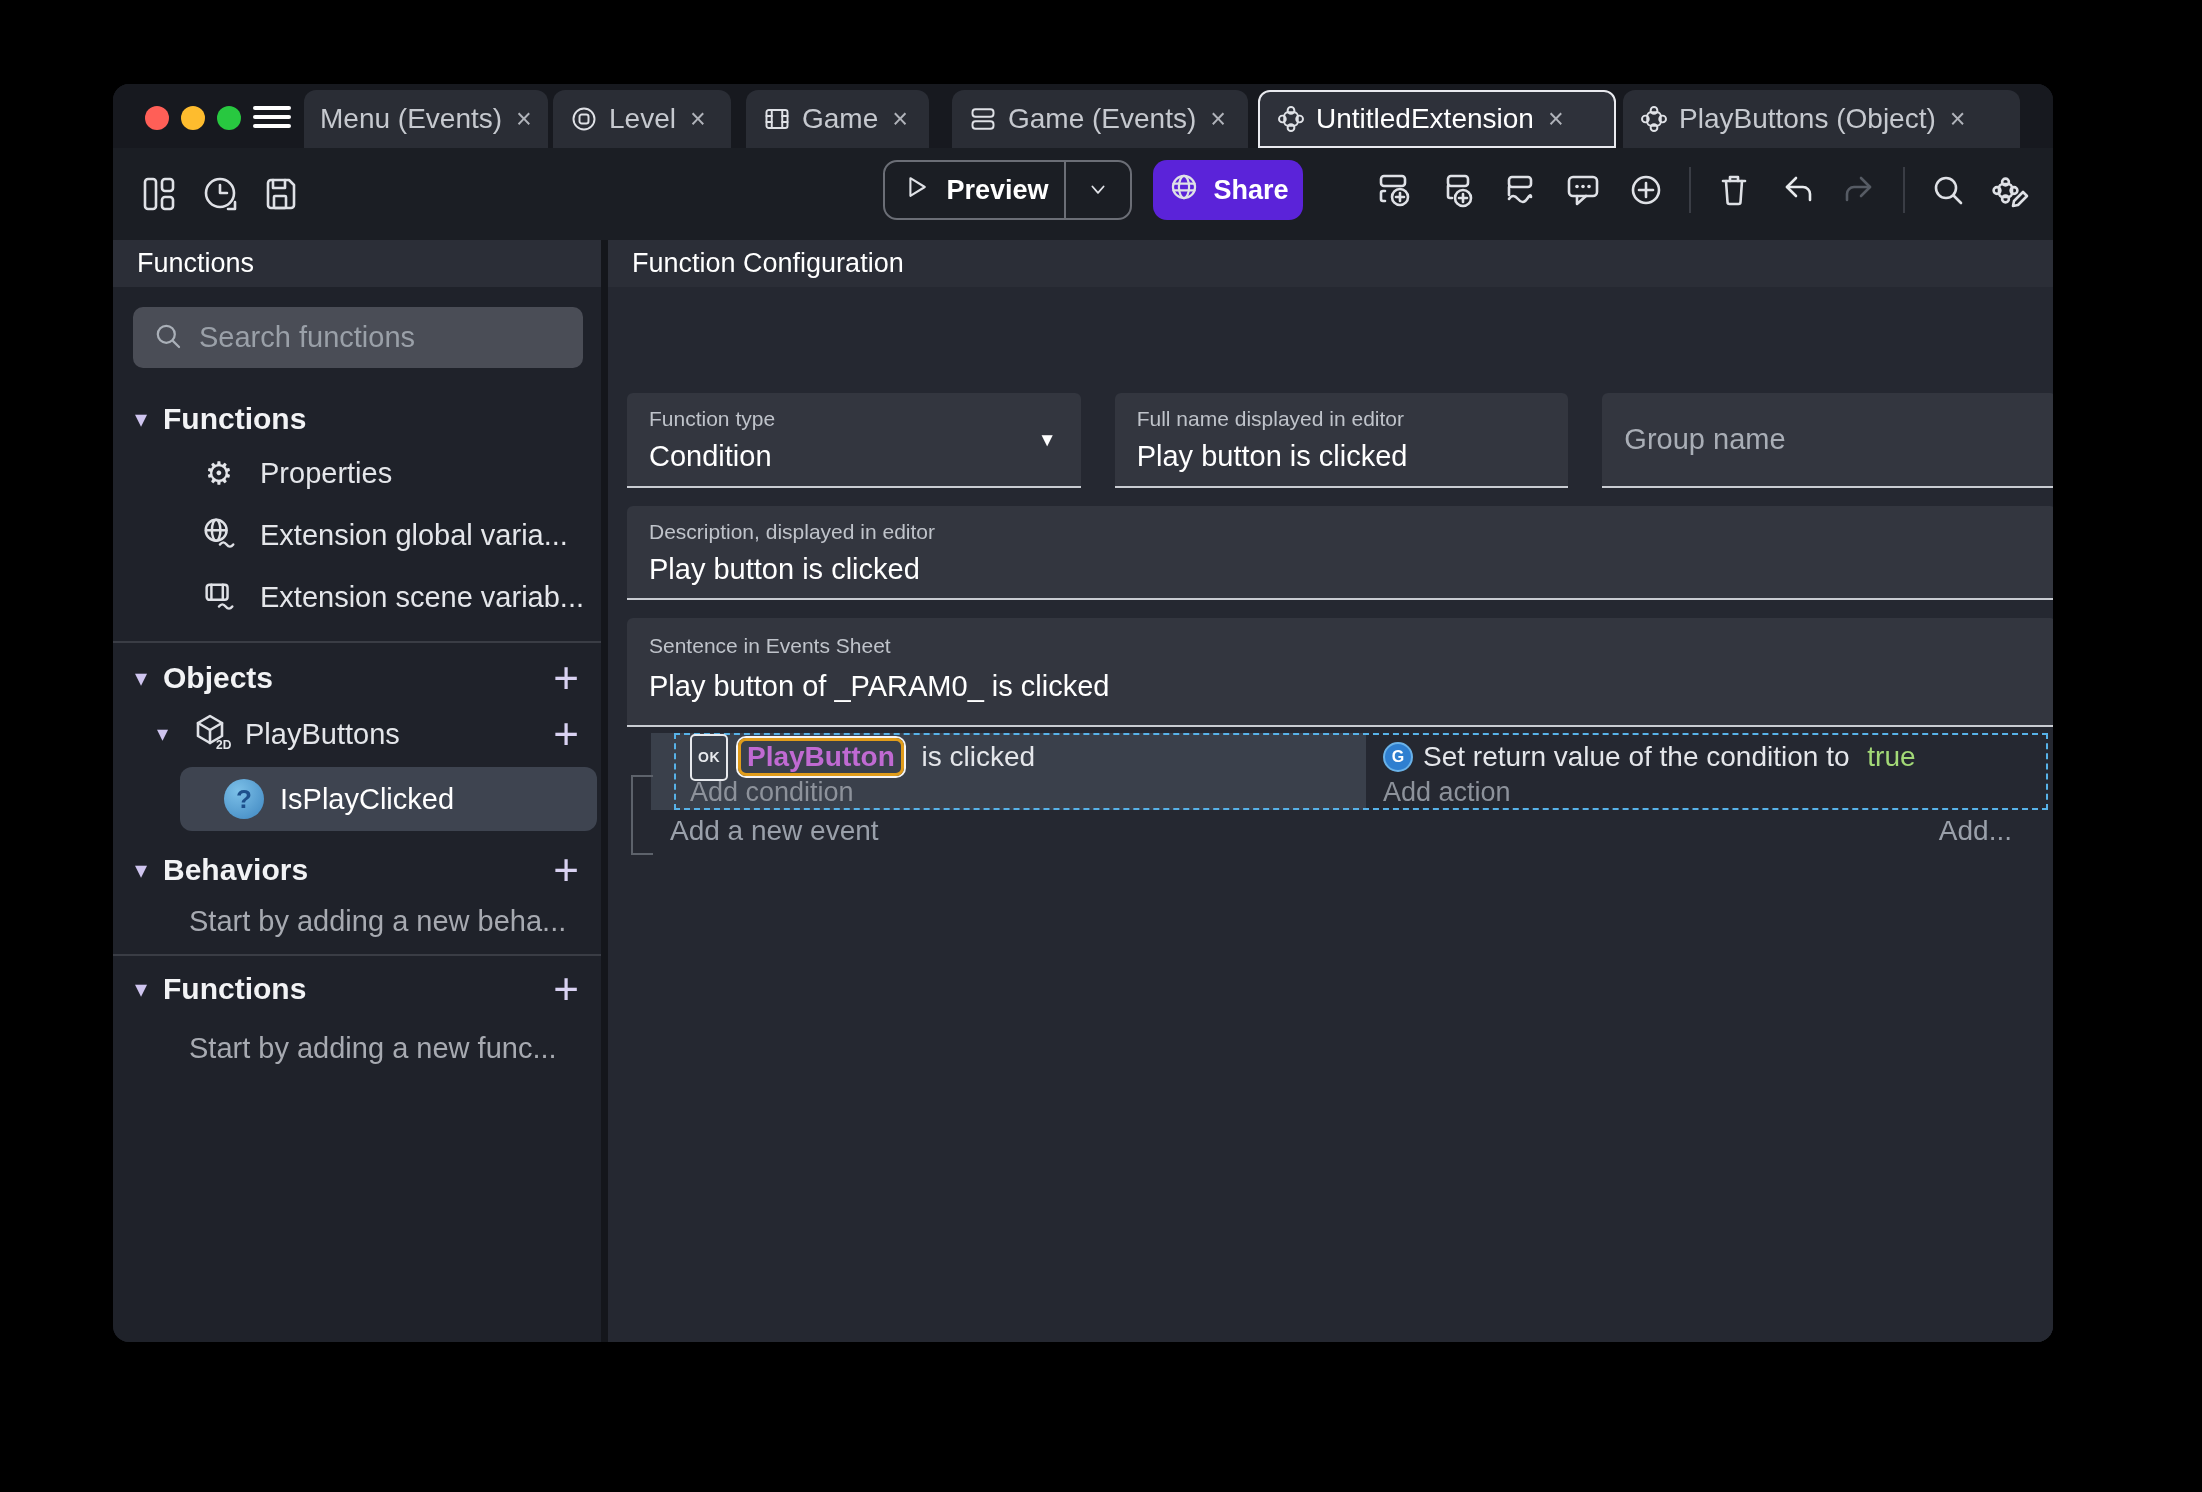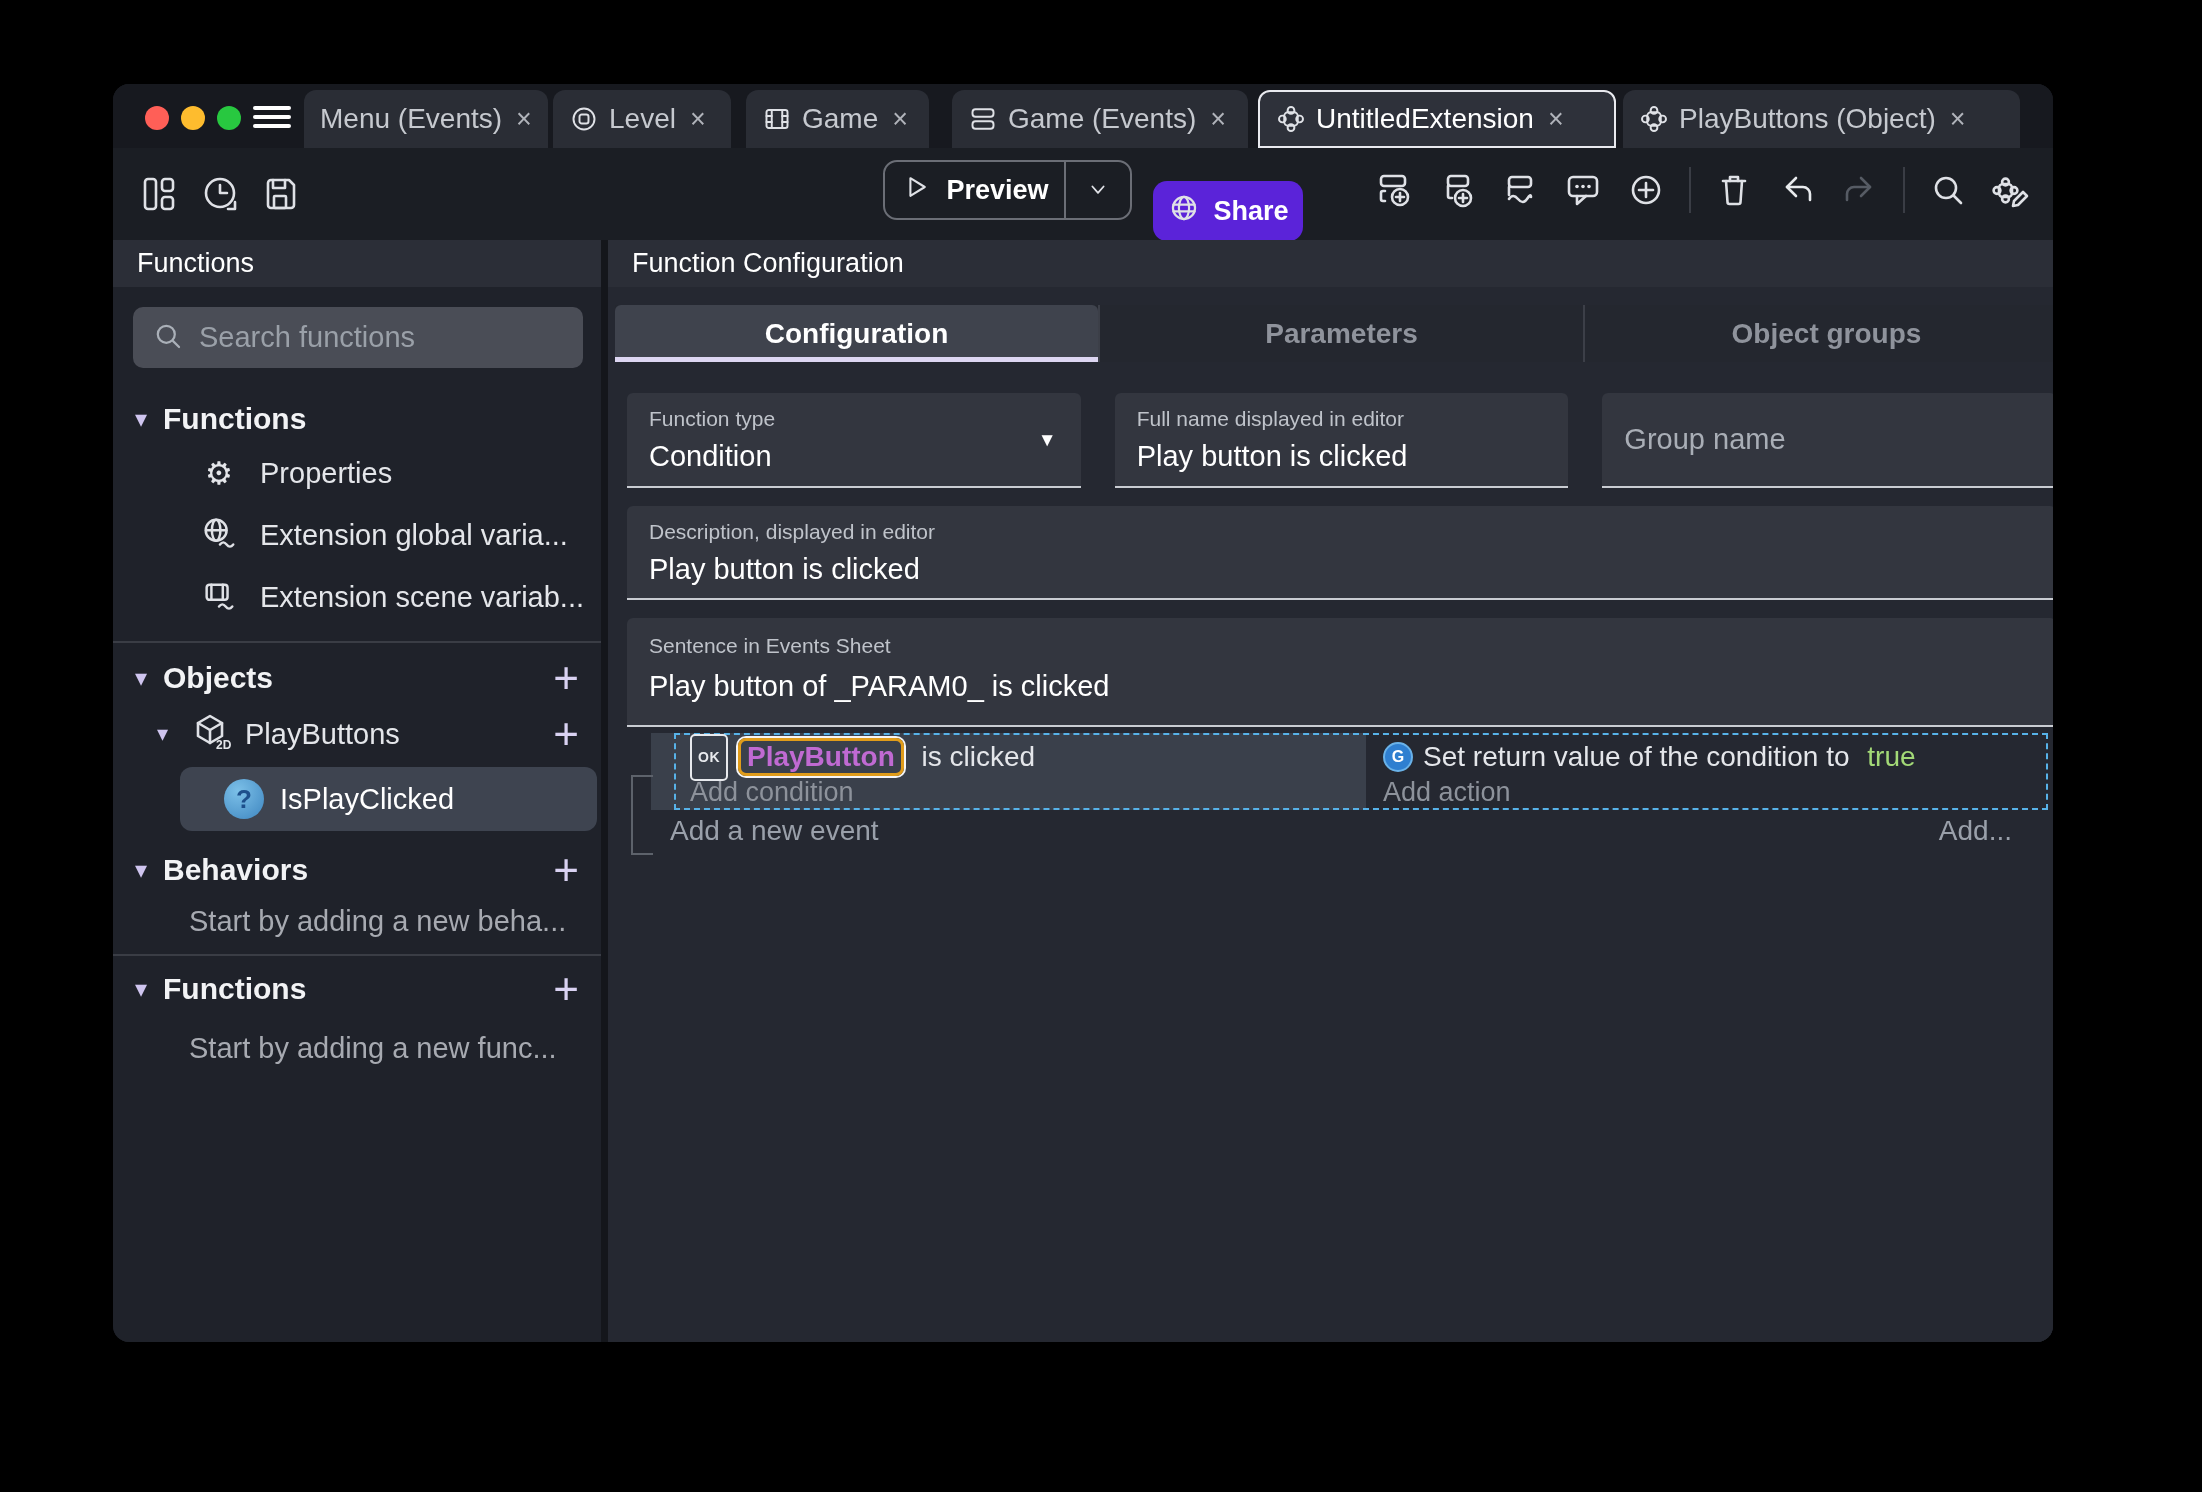--- a/index.html
+++ b/index.html
@@ -238,21 +238,21 @@
         <span>Preview</span>
       </div>
       <div class="preview-sep"></div>
       <div class="preview-caret">
         <svg width="28" height="28" viewBox="0 0 40 40">
             <polyline points="12,15 20,24 28,15"></polyline>
           </svg>
       </div>
     </div>
 
-    <div class="share-btn" style="background:#5b23d9;margin-top:21px;">
+    <div class="share-btn" style="background:#5b23d9;">
       <span>
         <svg width="34" height="34" viewBox="0 0 40 40">
             <circle cx="20" cy="20" r="13"></circle>
             <ellipse cx="20" cy="20" rx="6" ry="13"></ellipse>
             <line x1="7.5" y1="16" x2="32.5" y2="16"></line>
             <line x1="7.5" y1="24" x2="32.5" y2="24"></line>
           </svg>
       </span>
       <span>Share</span>
     </div>
@@ -425,25 +425,20 @@
       <div class="empty-hint" style="margin-top:16px;">Start by adding a new func...</div>
     </div>
 
     <div class="col-gap"></div>
 
     <div class="main">
       <div class="panel-strip">Function Configuration</div>
 
       <div class="main-body">
 
-        <div class="tabstrip">
-          <div class="mtab active">Configuration</div>
-          <div class="mtab">Parameters</div>
-          <div class="mtab">Object groups</div>
-        </div>
 
         <div class="fields-row">
           <div class="field">
             <div class="flab">Function type</div>
             <div class="fval">Condition</div>
             <div class="dd-arrow">▼</div>
           </div>
           <div class="field">
             <div class="flab">Full name displayed in editor</div>
             <div class="fval">Play button is clicked</div>

